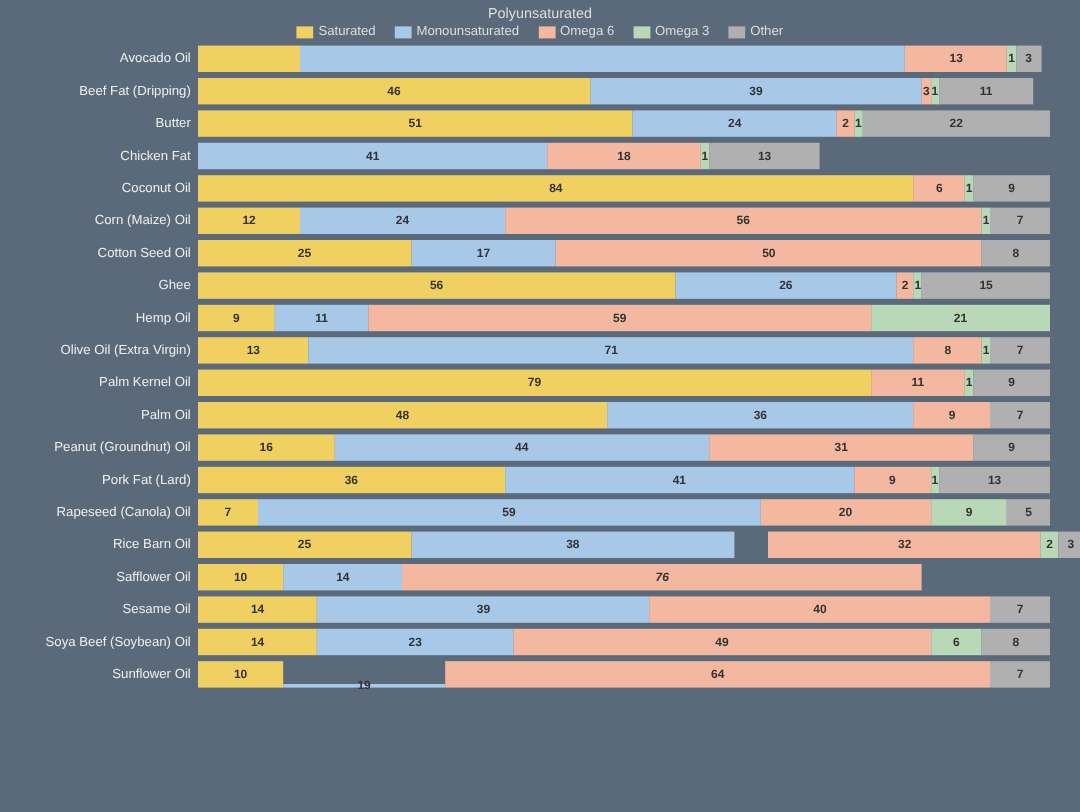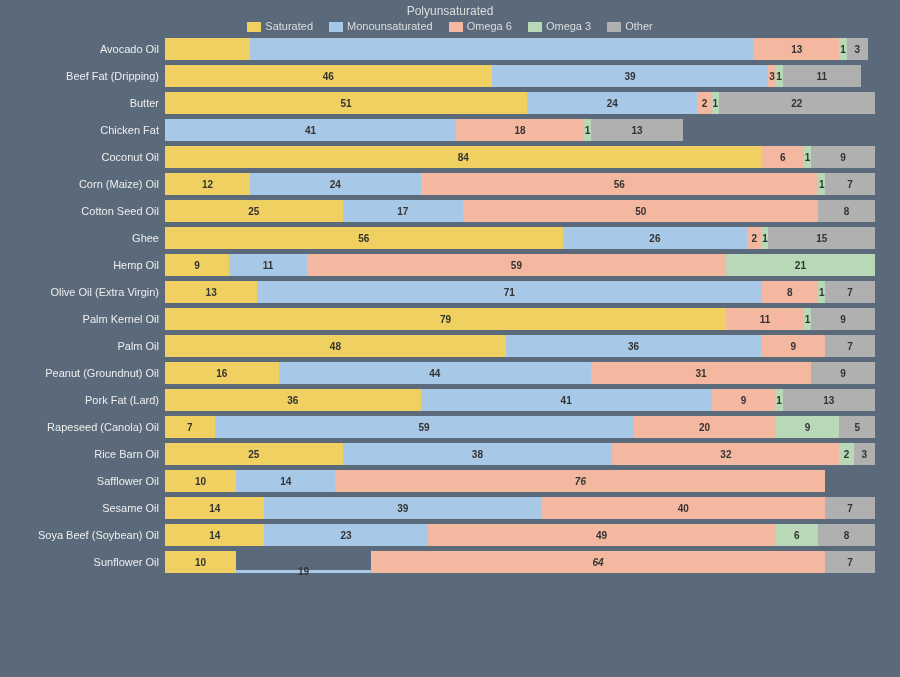--- a/index.html
+++ b/index.html
@@ -404,41 +404,41 @@
       </div>
       <div class="chart-row">
         <div class="row-label">Rice Barn Oil</div>
         <div class="bar-container">
           <div class="bar-segment sat" style="width: 177.5px; min-width: 0px; flex-shrink: 0;">
             <span>25</span>
           </div>
           <div class="bar-segment mono" style="width: 269.8px; min-width: 0px; flex-shrink: 0;">
             <span>38</span>
           </div>
-          <div class="bar-segment omega6" style="width: 227.2px; min-width: 0px; flex-shrink: 0;">
+          <div class="bar-segment omega6" style="width: 227.2px; min-width: 0px; flex-shrink: 0; margin-left: 28px;">
             <span>32</span>
           </div>
           <div class="bar-segment omega3" style="width: 14.2px; min-width: 0px; flex-shrink: 0;">
             <span>2</span>
           </div>
           <div class="bar-segment other" style="width: 21.3px; min-width: 0px; flex-shrink: 0;">
             <span>3</span>
           </div>
         </div>
       </div>
       <div class="chart-row">
         <div class="row-label">Safflower Oil</div>
         <div class="bar-container">
           <div class="bar-segment sat" style="width: 71px; min-width: 0px; flex-shrink: 0;">
             <span>10</span>
           </div>
           <div class="bar-segment mono" style="width: 99.4px; min-width: 0px; flex-shrink: 0;">
             <span>14</span>
           </div>
-          <div class="bar-segment omega6" style="width: 490px; min-width: 0px; flex-shrink: 0; font-style: italic;">
+          <div class="bar-segment omega6" style="width: 433px; min-width: 0px; flex-shrink: 0; font-style: italic;">
             <span>76</span>
           </div>
         </div>
       </div>
       <div class="chart-row">
         <div class="row-label">Sesame Oil</div>
         <div class="bar-container">
           <div class="bar-segment sat" style="width: 99.4px; min-width: 0px; flex-shrink: 0;">
             <span>14</span>
           </div>
@@ -475,21 +475,21 @@
       </div>
       <div class="chart-row">
         <div class="row-label">Sunflower Oil</div>
         <div class="bar-container">
           <div class="bar-segment sat" style="width: 71px; min-width: 0px; flex-shrink: 0;">
             <span>10</span>
           </div>
           <div class="bar-segment mono" style="width: 134.9px; min-width: 0px; flex-shrink: 0; margin-top: 19px;">
             <span>19</span>
           </div>
-          <div class="bar-segment omega6" style="width: 454.4px; min-width: 0px; flex-shrink: 0; font-style: italic;">
+          <div class="bar-segment omega6" style="width: 454.4px; min-width: 0px; flex-shrink: 0;">
             <span>64</span>
           </div>
           <div class="bar-segment other" style="width: 49.7px; min-width: 0px; flex-shrink: 0;">
             <span>7</span>
           </div>
         </div>
       </div>
     </div>
 </div>
 

